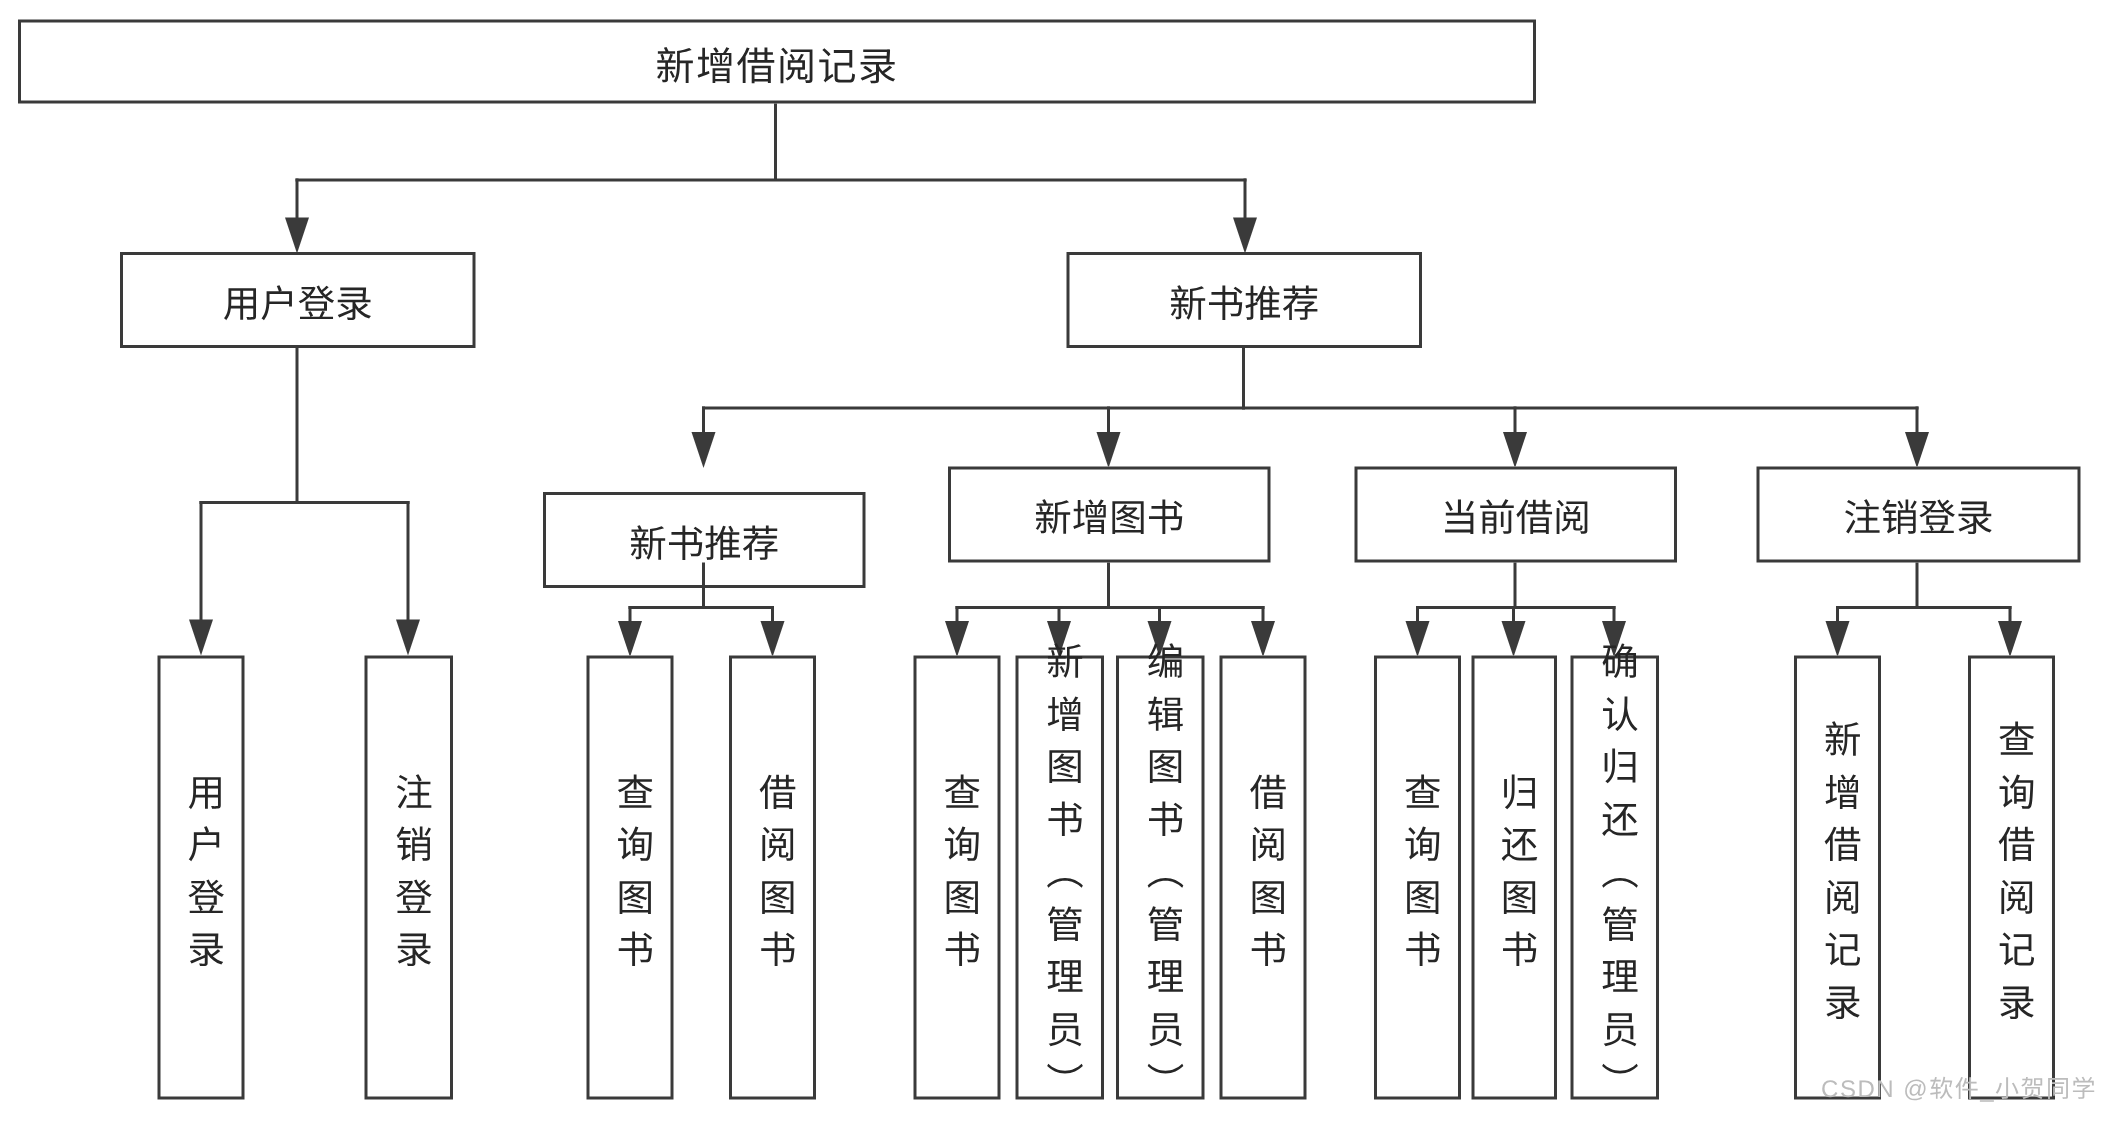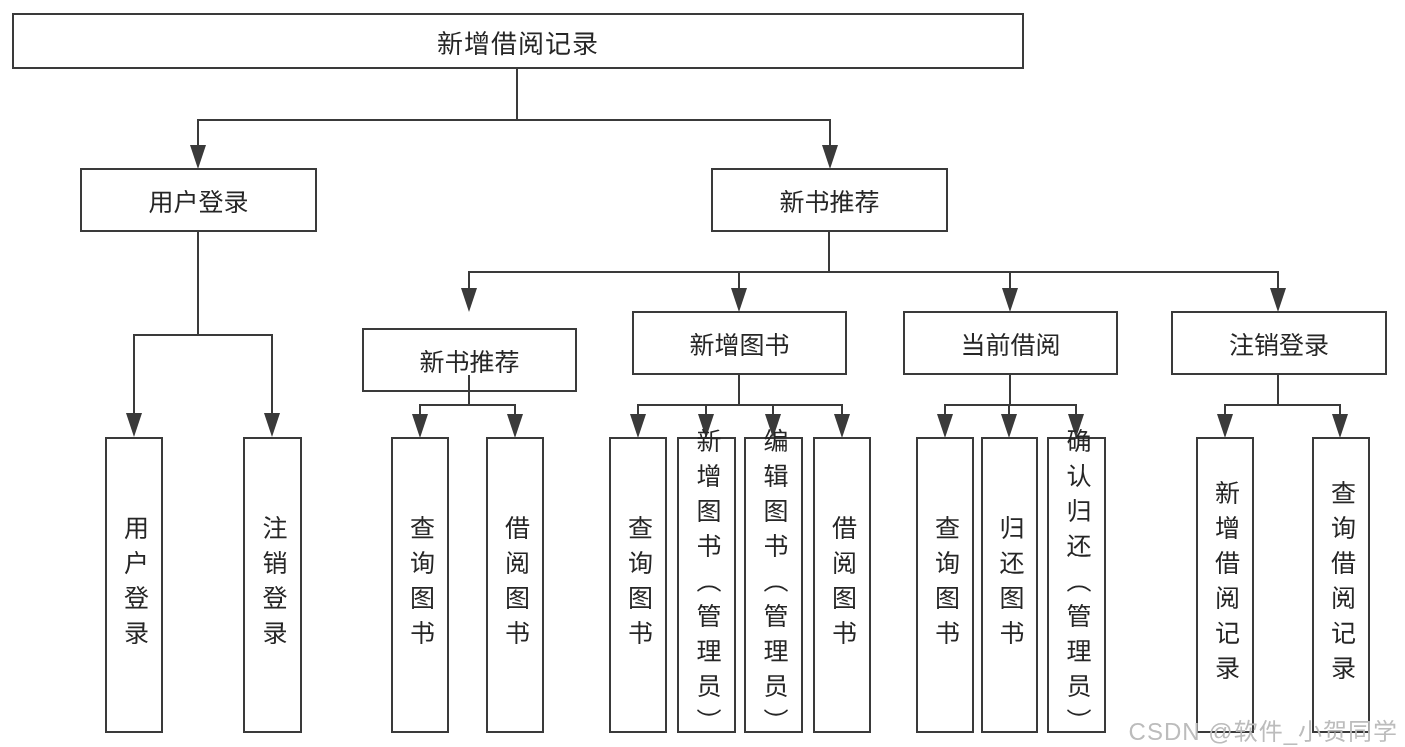--- a/index.html
+++ b/index.html
@@ -27,21 +27,21 @@
   }
   .vl{position:absolute;width:2px;background:#3a3a3a;}
   .hl{position:absolute;height:2px;background:#3a3a3a;}
   .arw{
     position:absolute;width:0;height:0;
     border-left:8px solid transparent;border-right:8px solid transparent;
     border-top:24px solid #3a3a3a;
   }
   .watermark{
     position:absolute;right:7px;top:712px;
-    font-size:24px;color:#bcbcbc;letter-spacing:1px;z-index:5;
+    font-size:16px;color:#bcbcbc;letter-spacing:1px;z-index:5;
     white-space:nowrap;
   }
 </style>
 </head>
 <body>
 
 <div id="stage">
 
   <div class="node root" style="left:12px;top:13px;width:1012px;height:56px;">新增借阅记录</div>
 

